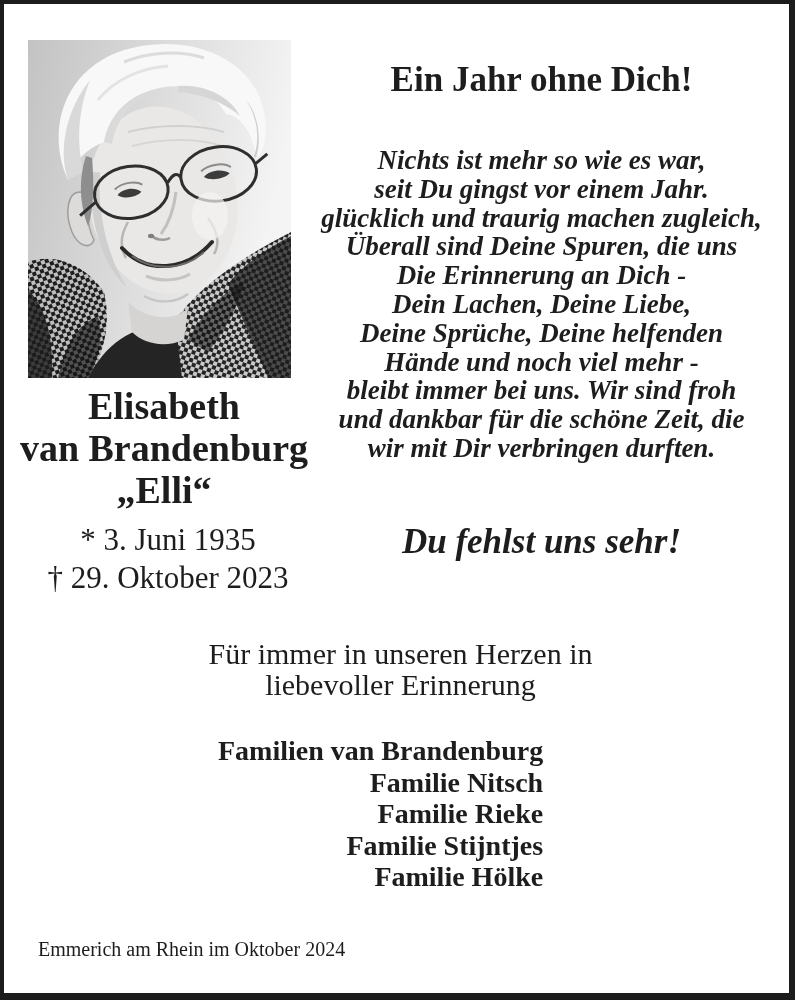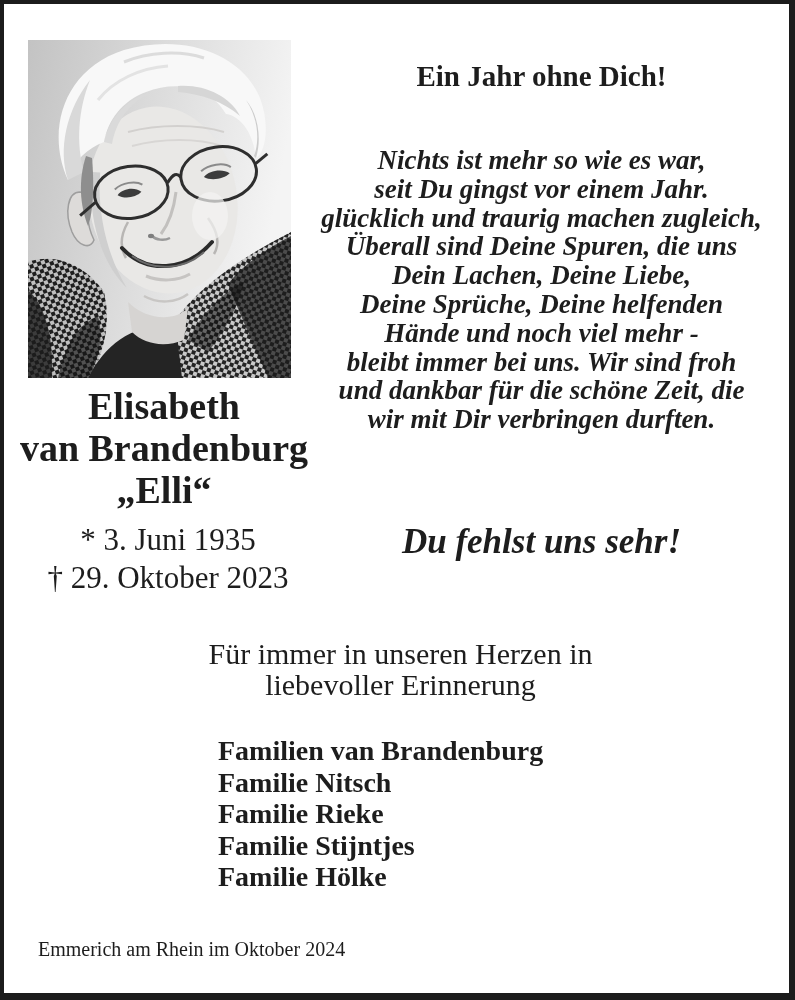--- a/index.html
+++ b/index.html
@@ -43,21 +43,21 @@
 
   .right-col {
     position: absolute;
     left: 295px; width: 485px;
     text-align: center;
     font-weight: bold;
   }
   .headline {
     top: 56px;
     font-weight: bold;
-    font-size: 29px;
+    font-size: 35px;
     white-space: nowrap;
   }
   .poem { top: 142px; }
   .poem-line {
     font-style: italic;
     font-size: 27px;
     line-height: 28.8px;
     white-space: nowrap;
   }
   .missing {
@@ -75,21 +75,21 @@
   }
   .remembrance-line {
     font-size: 30px;
     line-height: 31px;
     white-space: nowrap;
   }
 
   .families {
     position: absolute;
     left: 214px; top: 731px;
-    text-align: left;
+    text-align: right;
   }
   .family-line {
     font-weight: bold;
     font-size: 28px;
     line-height: 31.6px;
     white-space: nowrap;
   }
 
   .footer-line {
     position: absolute;
@@ -198,20 +198,21 @@
     </div>
   </div>
 
   <div class="right-col headline">Ein Jahr ohne Dich!</div>
 
   <div class="right-col poem">
     <div class="poem-line">Nichts ist mehr so wie es war,</div>
     <div class="poem-line">seit Du gingst vor einem Jahr.</div>
     <div class="poem-line">glücklich und traurig machen zugleich,</div>
     <div class="poem-line">Überall sind Deine Spuren, die uns</div>
+    <div class="poem-line">Die Erinnerung an Dich -</div>
     <div class="poem-line">Dein Lachen, Deine Liebe,</div>
     <div class="poem-line">Deine Sprüche, Deine helfenden</div>
     <div class="poem-line">Hände und noch viel mehr -</div>
     <div class="poem-line">bleibt immer bei uns. Wir sind froh</div>
     <div class="poem-line">und dankbar für die schöne Zeit, die</div>
     <div class="poem-line">wir mit Dir verbringen durften.</div>
   </div>
 
   <div class="right-col missing">Du fehlst uns sehr!</div>
 

